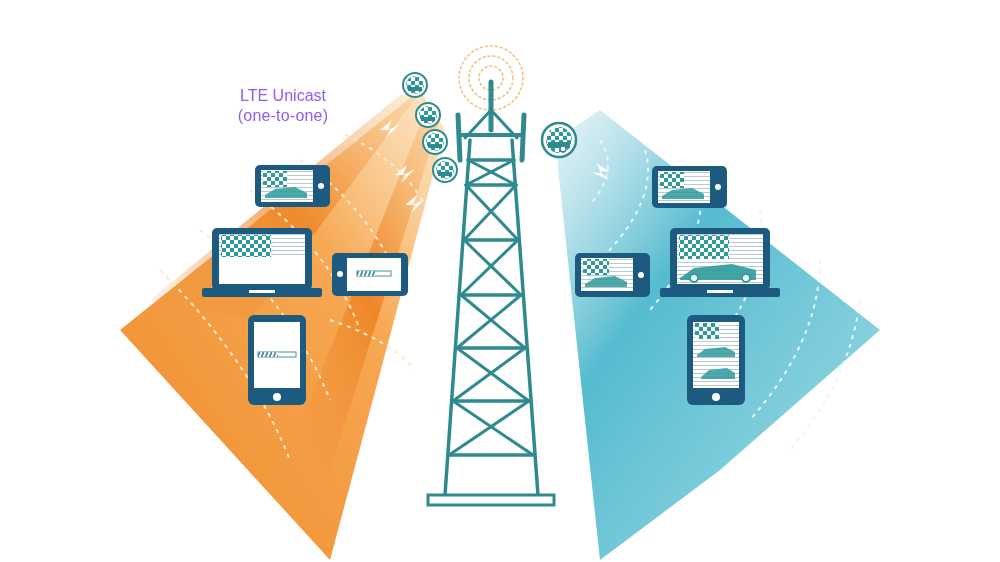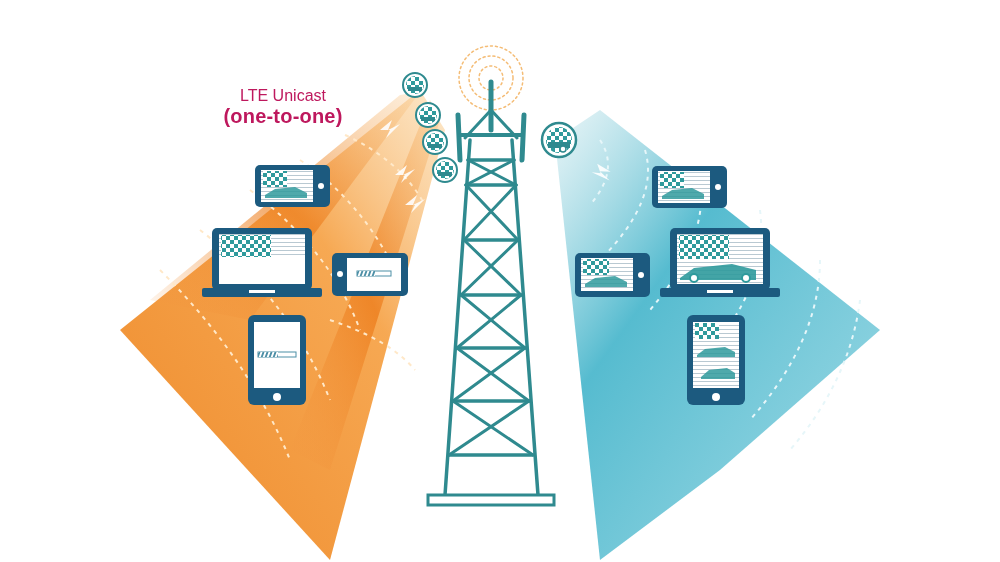--- a/index.html
+++ b/index.html
@@ -1,21 +1,21 @@
 <!DOCTYPE html>
 <html><head>
 <meta charset="utf-8">
 <style>
   html, body { margin:0; padding:0; background:#ffffff; }
   body { width:1000px; height:562px; position:relative; overflow:hidden; font-family:"Liberation Sans", sans-serif; }
   #stage { position:absolute; left:0; top:0; width:1000px; height:562px; }
   .label { position:absolute; text-align:center; line-height:20px; }
   .label .l1 { font-size:16px; font-weight:400; }
-  .label .l2 { font-size:20px; font-weight:700; letter-spacing:0.2px; }
-  #uni-label { left:208px; top:86px; width:150px; color:#be185d; }
+  .label .l2 { font-size:16px; font-weight:400; letter-spacing:0.2px; }
+  #uni-label { left:208px; top:86px; width:150px; color:#8b5cf6; }
   #bc-label { left:610px; top:86px; width:170px; color:#3f8f95; }
 </style>
 </head>
 <body>
 
 <div id="stage">
 <svg width="1000" height="562" viewBox="0 0 1000 562" xmlns="http://www.w3.org/2000/svg">
   <defs>
     <linearGradient id="orangeFade" x1="1" y1="0" x2="0" y2="1">
       <stop offset="0" stop-color="#fbd9a8" stop-opacity="0.6"></stop>

